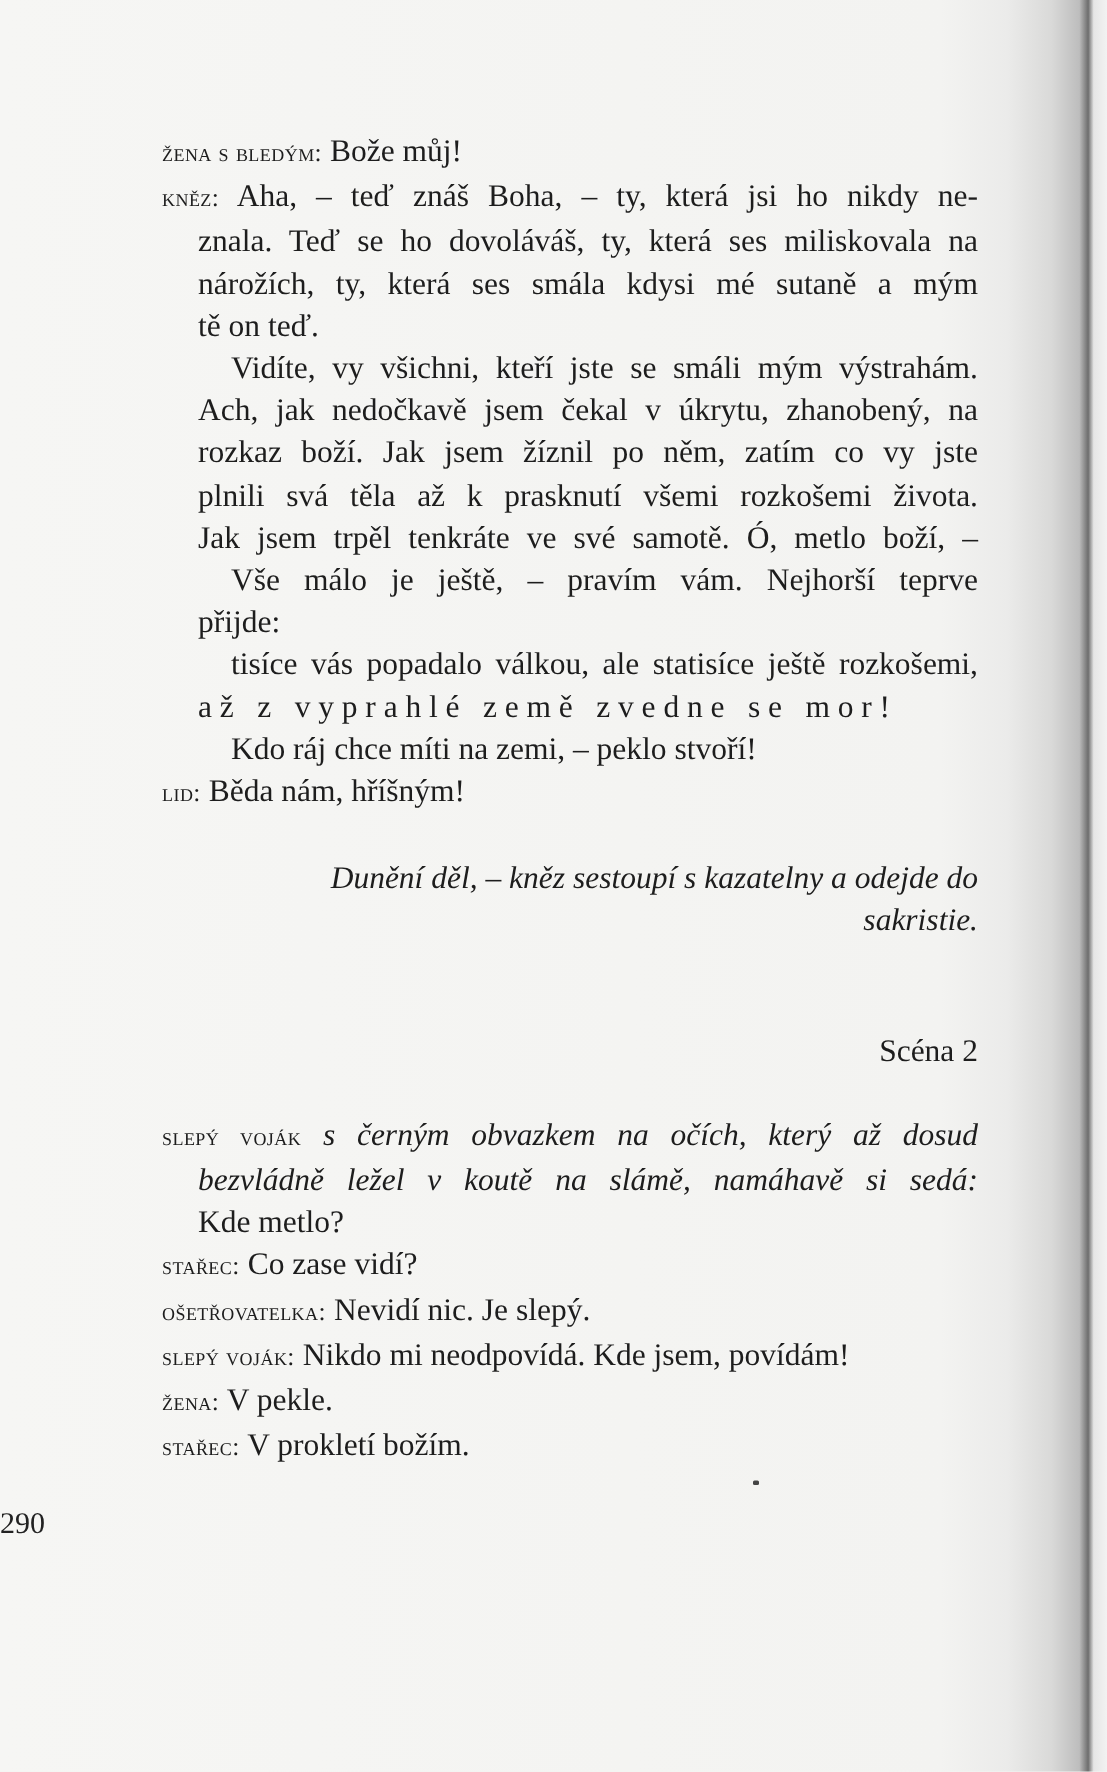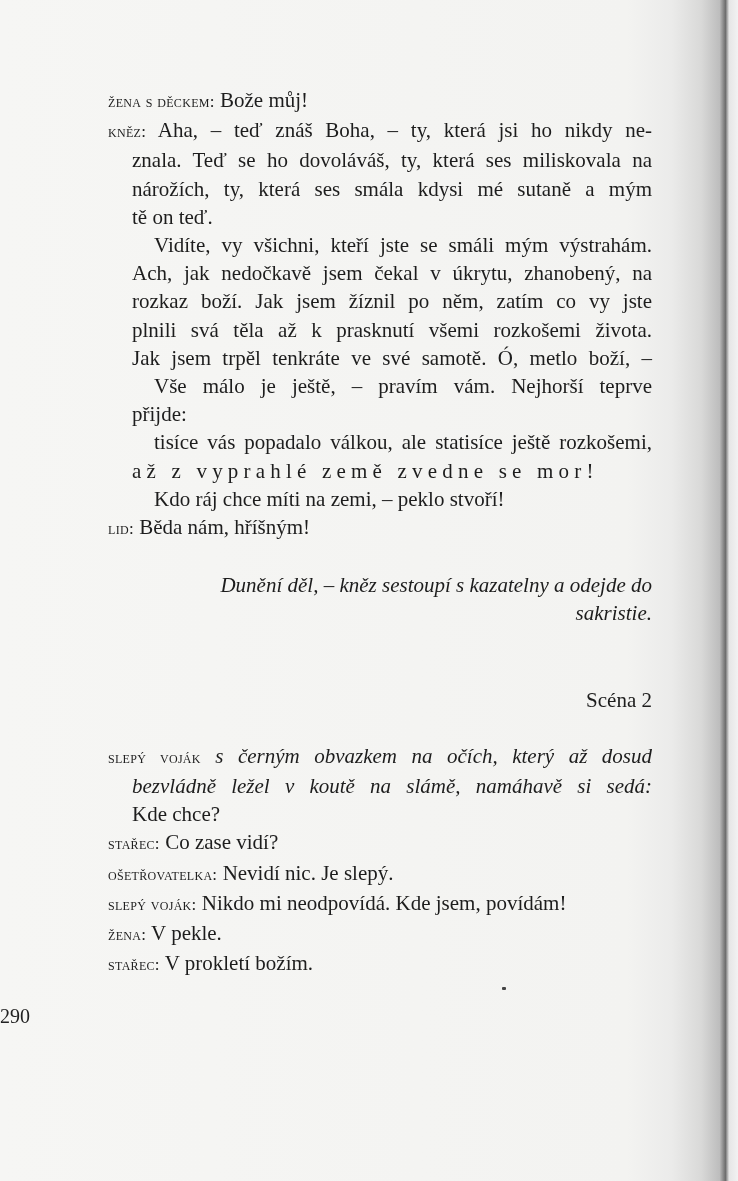--- a/index.html
+++ b/index.html
@@ -33,21 +33,21 @@
       font-family: "Liberation Serif", serif; font-size: 20px; color: #222;
     }
     .speck { position: absolute; width: 4px; height: 3px; background: #444; border-radius: 1px; }
   </style>
 </head>
 <body>
 
 <div class="page">
   <div class="text">
 
-    <span class="line"><span class="sc">ženа s děckem:</span> <span>Bože můj!</span></span>
+    <span class="line"><span class="sc">ženа s bledým:</span> <span>Bože můj!</span></span>
 
     <span class="line justify"><span class="sc">kněz:</span> <span>Aha, – teď znáš Boha, – ty, která jsi ho nikdy ne-</span></span>
     <span class="line justify ind1">znala. Teď se ho dovoláváš, ty, která ses miliskovala na</span>
     <span class="line justify ind1">nárožích, ty, která ses smála kdysi mé sutaně a mým</span>
     <span class="line ind1">tě on teď.</span>
     <span class="line justify ind2">Vidíte, vy všichni, kteří jste se smáli mým výstrahám.</span>
     <span class="line justify ind1">Ach, jak nedočkavě jsem čekal v úkrytu, zhanobený, na</span>
     <span class="line justify ind1">rozkaz boží. Jak jsem žíznil po něm, zatím co vy jste</span>
     <span class="line justify ind1">plnili svá těla až k prasknutí všemi rozkošemi života.</span>
     <span class="line justify ind1">Jak jsem trpěl tenkráte ve své samotě. Ó, metlo boží, –</span>
@@ -63,21 +63,21 @@
     <span class="line center it">Dunění děl, – kněz sestoupí s kazatelny a odejde do</span>
     <span class="line center it">sakristie.</span>
 
     <div class="gap1"></div>
     <div class="gap2"></div>
     <span class="line center">Scéna 2</span>
     <div class="gap1"></div>
 
     <span class="line justify"><span class="sc">slepý voják</span> <span class="it">s černým obvazkem na očích, který až dosud</span></span>
     <span class="line justify ind1 it">bezvládně ležel v koutě na slámě, namáhavě si sedá:</span>
-    <span class="line ind1">Kde chce?</span>
+    <span class="line ind1">Kde metlo?</span>
 
     <span class="line"><span class="sc">stařec:</span> <span>Co zase vidí?</span></span>
     <span class="line"><span class="sc">ošetřovatelka:</span> <span>Nevidí nic. Je slepý.</span></span>
     <span class="line"><span class="sc">slepý voják:</span> <span>Nikdo mi neodpovídá. Kde jsem, povídám!</span></span>
     <span class="line"><span class="sc">žena:</span> <span>V pekle.</span></span>
     <span class="line"><span class="sc">stařec:</span> <span>V prokletí božím.</span></span>
   </div>
 
   <div class="speck" style="left:502px; top:987px;"></div>
 

